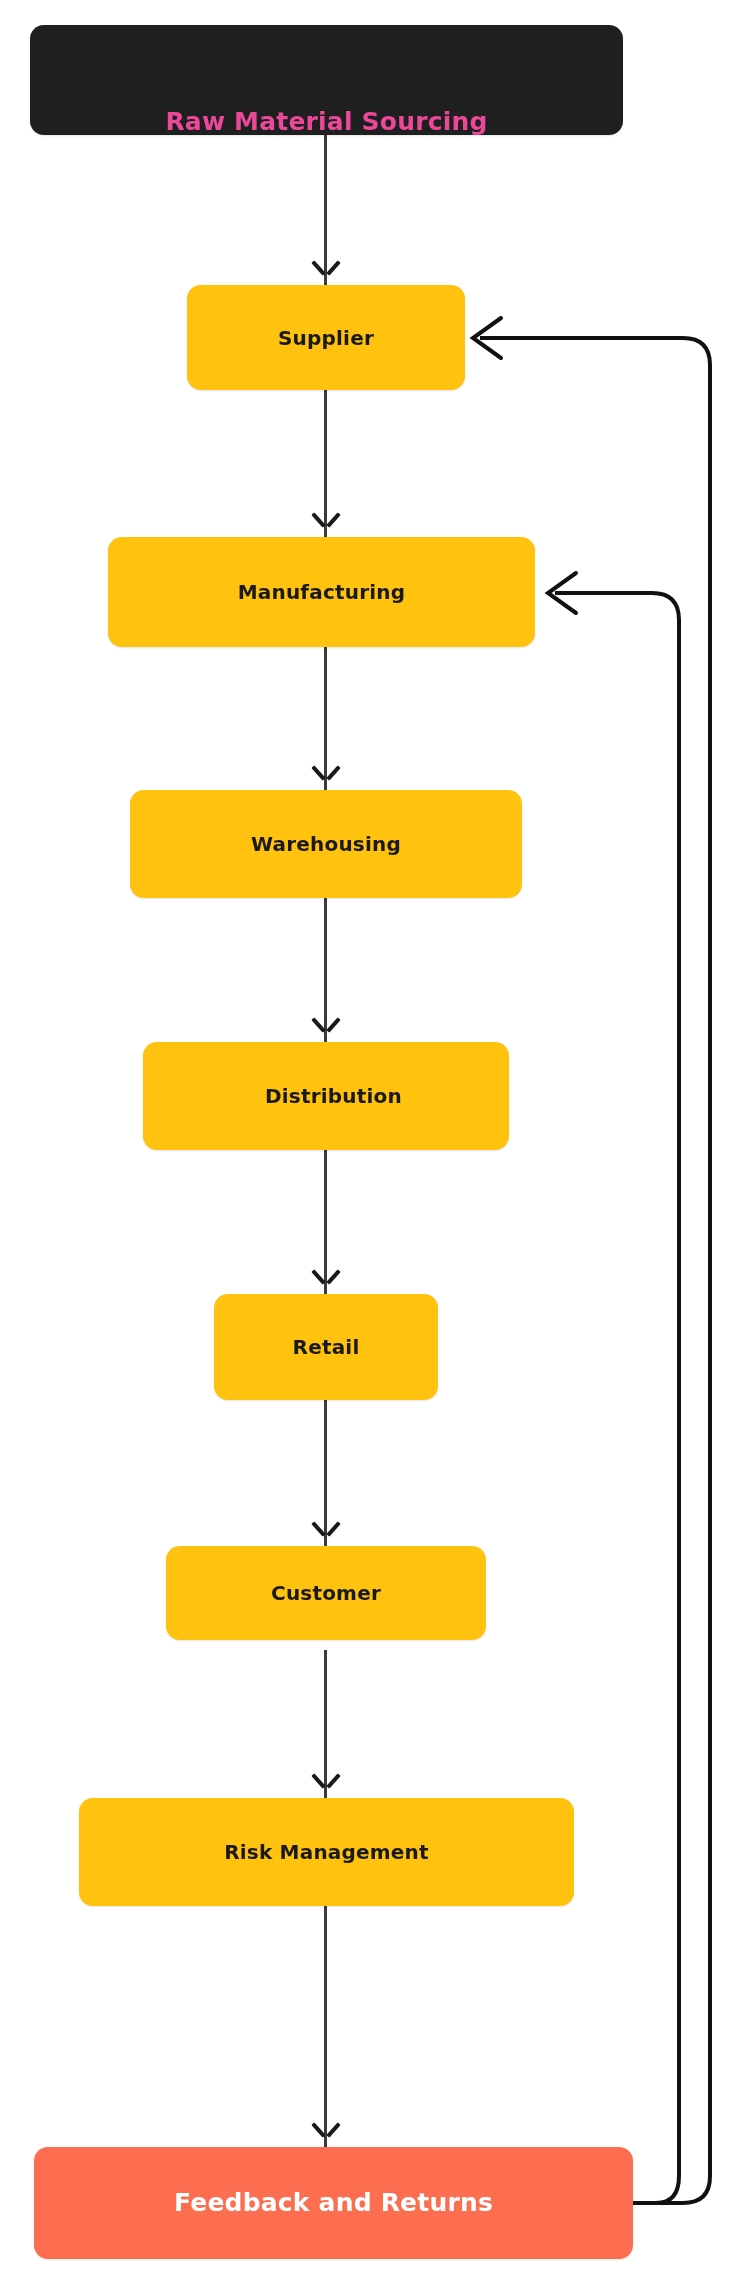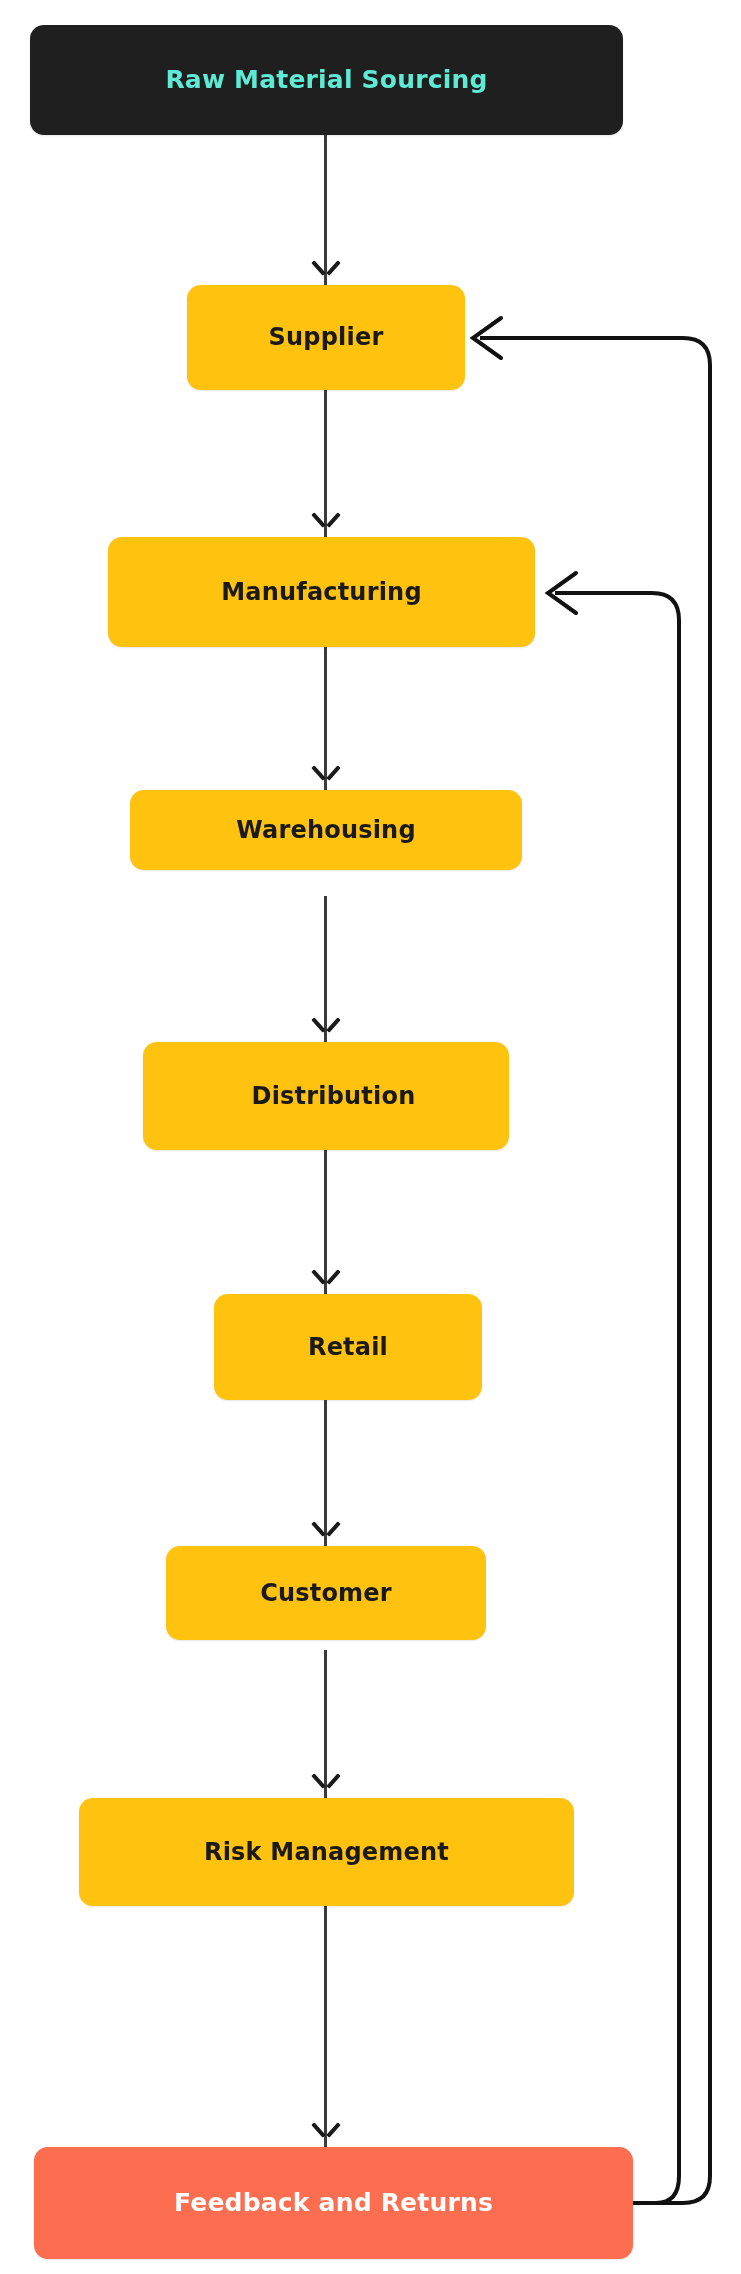--- a/index.html
+++ b/index.html
@@ -30,28 +30,29 @@
     z-index: 3;
     box-shadow: 0 1px 2px rgba(0,0,0,0.10);
   }
   .node .node-label {
     font-weight: 700;
     letter-spacing: 0.2px;
     white-space: nowrap;
   }
   .node.start {
     background: #1F1F1F;
-    color: #5eead4;
+    color: #ec4899;
+    align-items: flex-end;
   }
   .node.start .node-label { font-size: 25px; }
   .node.step {
     background: #FFC20E;
     color: #1A1A1A;
   }
-  .node.step .node-label { font-size: 24px; }
+  .node.step .node-label { font-size: 20px; }
   .node.terminal {
     background: #FC6E4F;
     color: #FFFFFF;
   }
   .node.terminal .node-label { font-size: 25px; text-align: center; }
 
   
   .edge-v {
     position: absolute;
     width: 3px;
@@ -130,29 +131,29 @@
   </div>
 
   <div class="node step" style="left:187px; top:285px; width:278px; height:105px;">
     <span class="node-label">Supplier</span>
   </div>
 
   <div class="node step" style="left:108px; top:537px; width:427px; height:110px;">
     <span class="node-label">Manufacturing</span>
   </div>
 
-  <div class="node step" style="left:130px; top:790px; width:392px; height:80px;">
+  <div class="node step" style="left:130px; top:790px; width:392px; height:108px;">
     <span class="node-label">Warehousing</span>
   </div>
 
   <div class="node step" style="left:143px; top:1042px; width:366px; height:108px;padding-left:15px;">
     <span class="node-label">Distribution</span>
   </div>
 
-  <div class="node step" style="left:214px; top:1294px; width:268px; height:106px;">
+  <div class="node step" style="left:214px; top:1294px; width:224px; height:106px;">
     <span class="node-label">Retail</span>
   </div>
 
   <div class="node step" style="left:166px; top:1546px; width:320px; height:94px;">
     <span class="node-label">Customer</span>
   </div>
 
   <div class="node step" style="left:79px; top:1798px; width:495px; height:108px;">
     <span class="node-label">Risk Management</span>
   </div>

